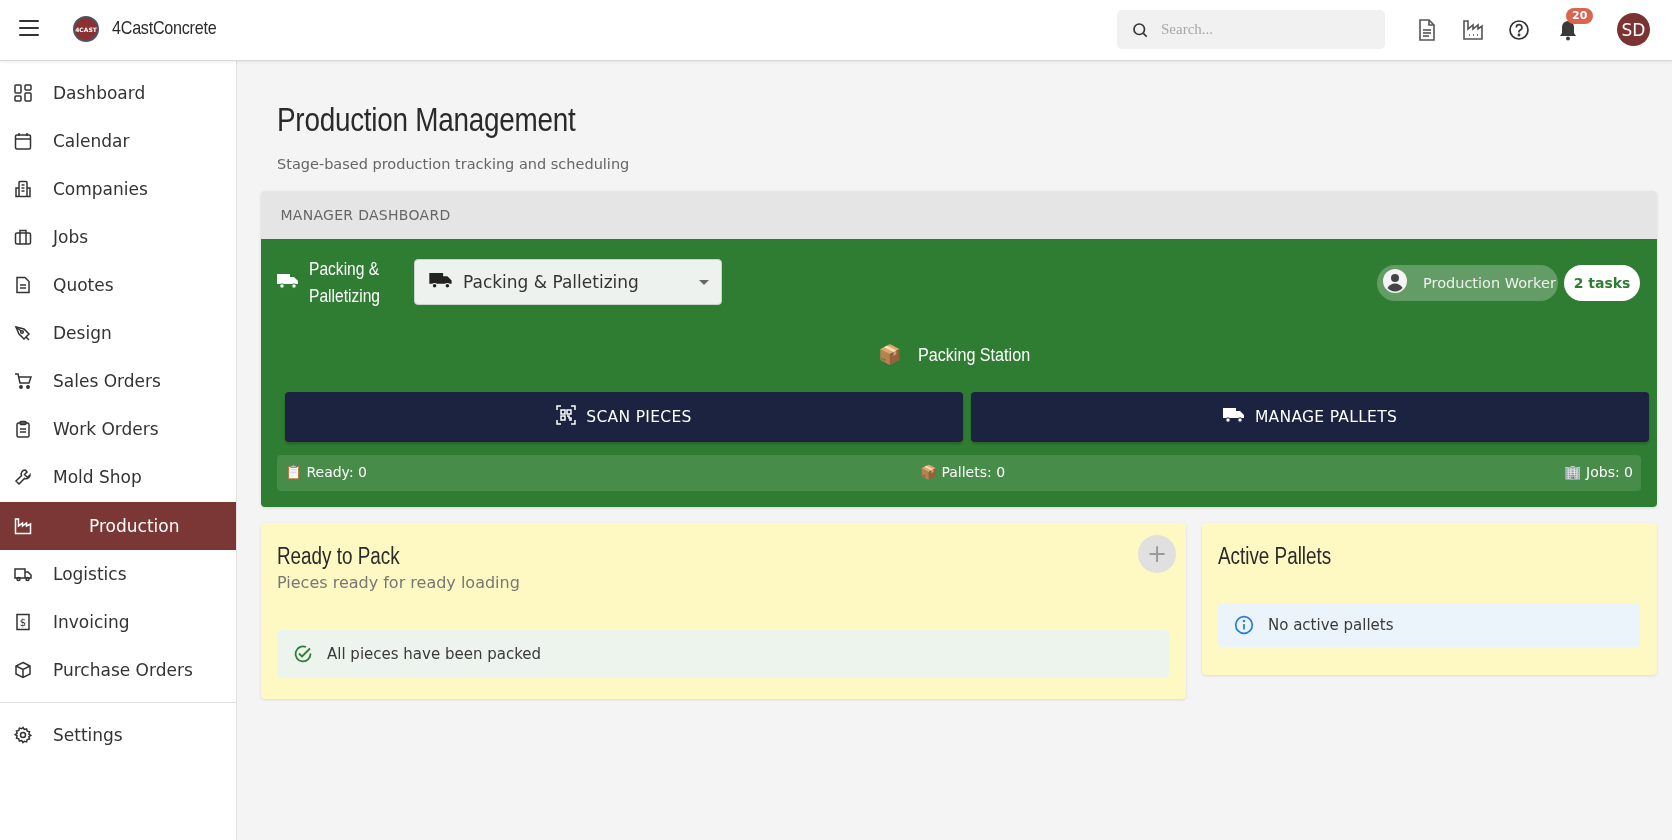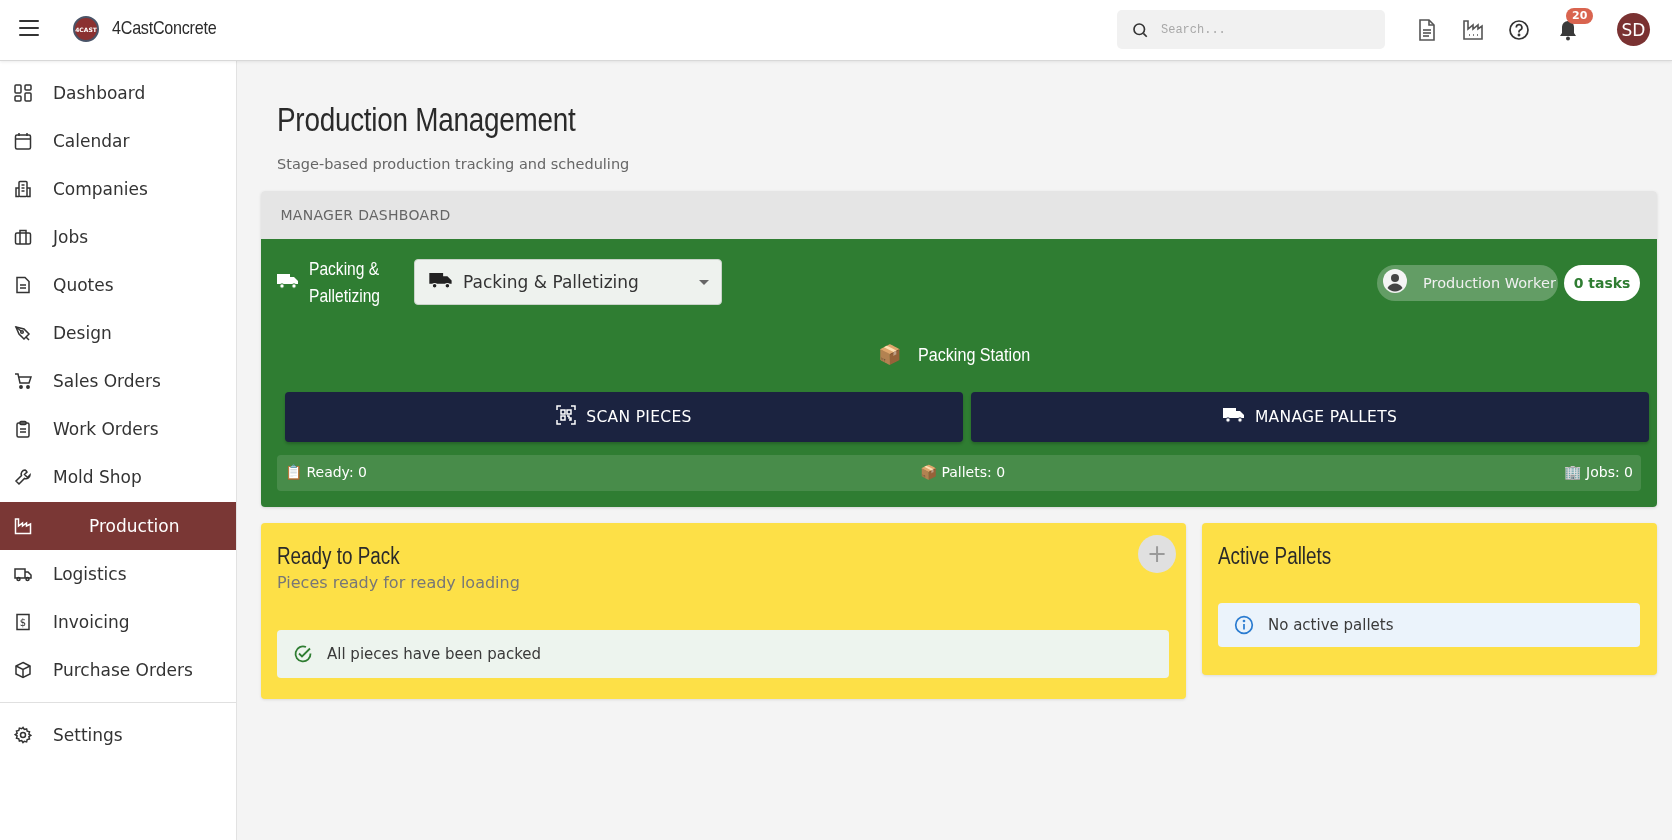--- a/index.html
+++ b/index.html
@@ -5,21 +5,21 @@
   * { box-sizing: border-box; margin: 0; padding: 0; }
   html, body { width: 1672px; height: 840px; overflow: hidden; background: #f4f4f4; font-family: "DejaVu Sans", sans-serif; color: #222; }
 
   
   .topbar { position: absolute; left: 0; top: 0; width: 1672px; height: 61px; background: #fff; border-bottom: 1px solid #d8d8d8; box-shadow: 0 1px 3px rgba(0,0,0,0.08); display: flex; align-items: center; z-index: 5; }
   .hamburger { position: absolute; left: 19px; top: 20px; width: 20px; height: 16px; display: flex; flex-direction: column; justify-content: space-between; cursor: pointer; }
   .hamburger span { display: block; height: 2px; background: #333; border-radius: 1px; }
   .logo { position: absolute; left: 73px; top: 16px; width: 26px; height: 26px; border-radius: 50%; background: #8b3131; border: 2px solid #4a5468; display: flex; align-items: center; justify-content: center; font-size: 6px; color: #fff; font-weight: bold; }
   .brand { position: absolute; left: 112px; top: 17px; font-size: 19px; color: #2b2b2b; letter-spacing: -0.3px; font-family: "Liberation Sans", sans-serif; transform: scaleX(0.85); transform-origin: left center; }
   .search { position: absolute; left: 1117px; top: 10px; width: 268px; height: 39px; background: #f1f1f1; border-radius: 5px; display: flex; align-items: center; padding-left: 14px; }
-  .search input { border: none; background: transparent; outline: none; font-size: 12px; color: #555; margin-left: 12px; width: 200px; font-family: Liberation Mono, monospace; }
+  .search input { border: none; background: transparent; outline: none; font-size: 15px; color: #555; margin-left: 12px; width: 200px; font-family: Liberation Serif, serif; }
   .search input::placeholder { color: #a8a8a8; }
   .tb-icon { position: absolute; top: 17px; width: 26px; height: 26px; display: flex; align-items: center; justify-content: center; cursor: pointer; }
   .badge { position: absolute; left: 1566px; top: 8px; background: #d9644f; color: #fff; font-size: 11px; font-weight: bold; border-radius: 10px; padding: 1px 6px; line-height: 14px; text-align: center; }
   .avatar { position: absolute; left: 1617px; top: 13px; width: 33px; height: 33px; border-radius: 50%; background: #7a3232; color: #fff; font-size: 17px; display: flex; align-items: center; justify-content: center; }
 
   
   .sidebar { position: absolute; left: 0; top: 61px; width: 237px; height: 779px; background: #fff; border-right: 1px solid #e2e2e2; }
   .nav-item { position: absolute; left: 0; width: 236px; height: 48px; display: flex; align-items: center; cursor: pointer; }
   .nav-item .ic { position: absolute; left: 13px; width: 20px; height: 20px; display: flex; align-items: center; justify-content: center; }
   .nav-item .lbl { position: absolute; left: 53px; font-size: 17px; color: #333; }
@@ -48,21 +48,21 @@
   .tasks-chip { position: absolute; left: 1303px; top: 26px; height: 36px; width: 76px; background: #fff; border-radius: 18px; display: flex; align-items: center; justify-content: center; color: #2f7d32; font-weight: bold; font-size: 14px; }
 
   .station-title { position: absolute; left: 0; top: 104px; width: 100%; text-align: center; color: #fff; font-size: 19px; }
   .station-title .t { display: inline-block; font-family: "Liberation Sans", sans-serif; transform: scaleX(0.85); }
   .action-btn { position: absolute; top: 153px; height: 50px; background: #1b2340; border-radius: 4px; display: flex; align-items: center; justify-content: center; color: #fff; font-size: 15.5px; letter-spacing: 0.3px; cursor: pointer; box-shadow: 0 2px 3px rgba(0,0,0,0.2); }
   .action-btn .lbl { margin-left: 10px; }
   .stats-bar { position: absolute; left: 16px; top: 216px; width: 1364px; height: 36px; background: rgba(255,255,255,0.12); border-radius: 4px; }
   .stat { position: absolute; top: 9px; color: #fff; font-size: 14px; display: flex; align-items: center; }
   .stat .emo { font-size: 14px; margin-right: 4px; }
 
-  .card { position: absolute; background: #fde047; border-radius: 4px; box-shadow: 0 1px 3px rgba(0,0,0,0.1); }
+  .card { position: absolute; background: #fef9c3; border-radius: 4px; box-shadow: 0 1px 3px rgba(0,0,0,0.1); }
   .card-title { position: absolute; font-size: 23px; color: #2a2a2a; font-family: "Liberation Sans", sans-serif; transform: scaleX(0.82); transform-origin: left top; }
   .card-sub { position: absolute; font-size: 16px; color: #777; }
   .add-btn { position: absolute; width: 38px; height: 38px; border-radius: 50%; background: #e0e0e0; display: flex; align-items: center; justify-content: center; color: #9a9a9a; font-size: 24px; cursor: pointer; }
   .alert { position: absolute; border-radius: 4px; display: flex; align-items: center; }
   .alert .txt { font-size: 15px; color: #3a3a3a; }
 </style>
 </head>
 <body>
 
 <div class="topbar">
@@ -293,21 +293,21 @@
     <div class="worker-chip">
       <span>
         <svg width="24" height="24" viewBox="0 0 24 24">
             <circle cx="12" cy="12" r="12" fill="#f4f4f4"></circle>
             <circle cx="12" cy="9" r="4" fill="#444"></circle>
             <path d="M4.5 19c1.5-3 4.5-4.5 7.5-4.5s6 1.5 7.5 4.5a10 10 0 0 1-15 0z" fill="#444"></path>
           </svg>
       </span>
       <span class="lbl">Production Worker</span>
     </div>
-    <div class="tasks-chip">0 tasks</div>
+    <div class="tasks-chip">2 tasks</div>
 
     <div class="station-title">
       <span>📦</span>
       <span class="t">Packing Station</span>
     </div>
 
     <div class="action-btn" style="left:24px;width:678px">
       <span>
         <svg width="20" height="20" viewBox="0 0 20 20" fill="none" stroke="#fff" stroke-width="1.5">
             <path d="M1 5V1h4M15 1h4v4M19 15v4h-4M5 19H1v-4"></path>

